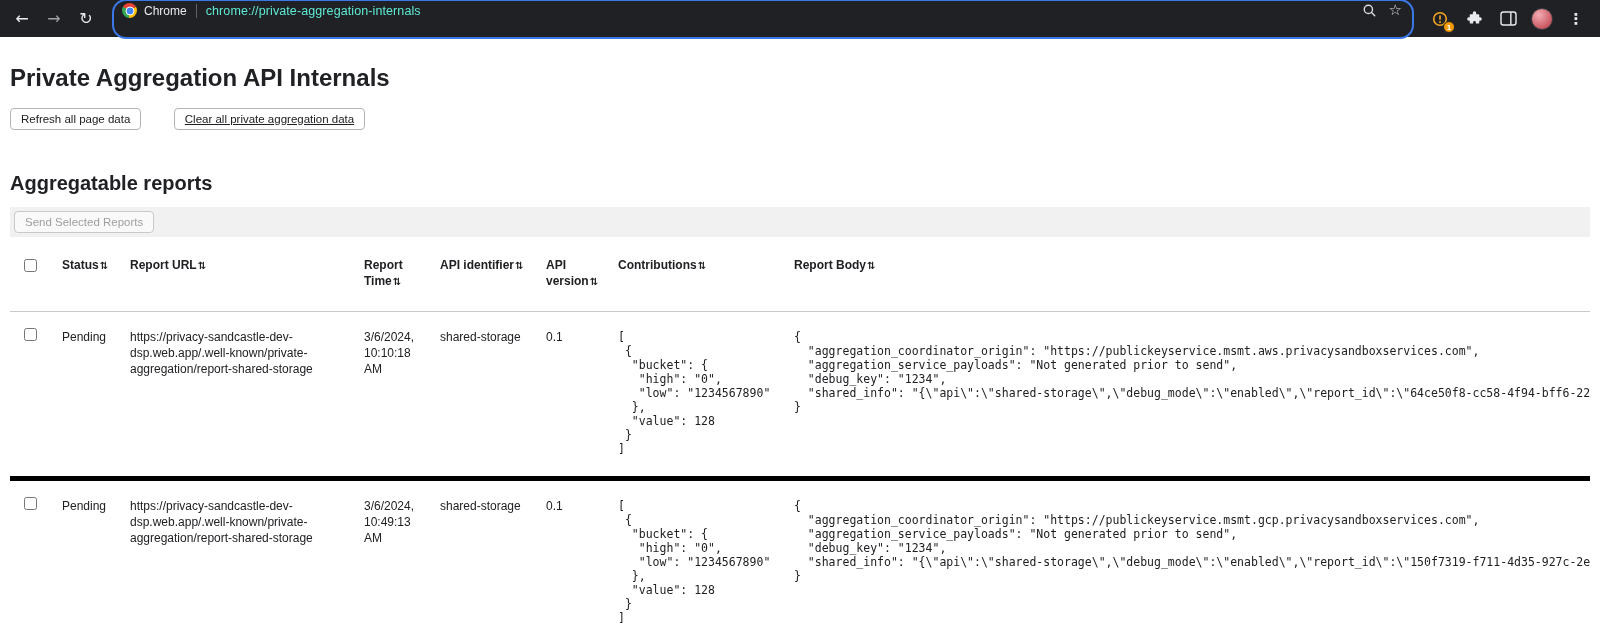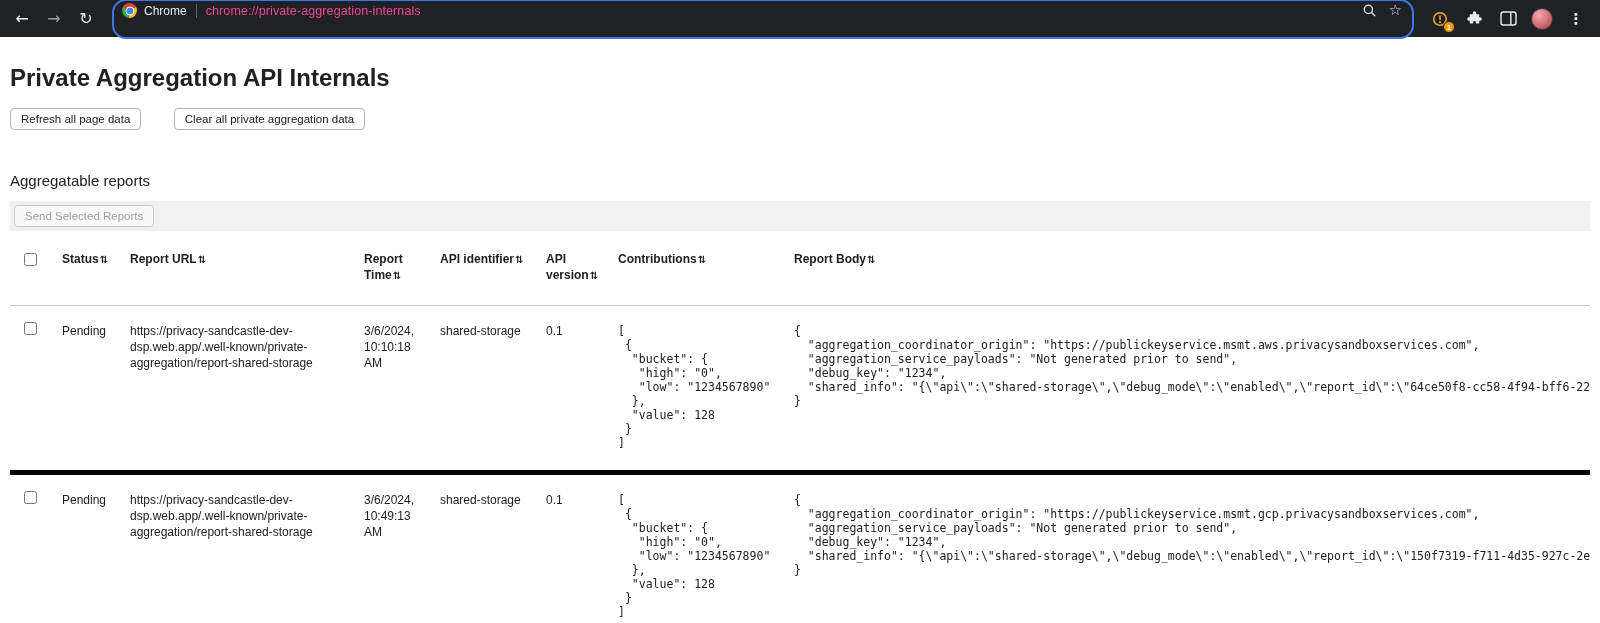--- a/index.html
+++ b/index.html
@@ -26,21 +26,21 @@
     width: 15px; height: 15px; border-radius: 50%; position: relative; flex: 0 0 auto;
     background: conic-gradient(from 60deg, #fbbc04 0 120deg, #34a853 120deg 240deg, #ea4335 240deg 360deg);
   }
   .chrome-logo::after {
     content: ""; position: absolute; left: 50%; top: 50%; width: 7px; height: 7px;
     transform: translate(-50%, -50%); border-radius: 50%;
     background: #4285f4; border: 1.5px solid #fff;
   }
   .omnibox .product { color: #e8eaed; font-size: 12px; margin-left: 7px; }
   .omnibox .sep { width: 1px; height: 14px; background: #5f6368; margin: 0 9px; }
-  .omnibox .url { color: #ec4899; font-size: 12.5px; letter-spacing: 0.1px; flex: 1 1 auto; min-width: 0; white-space: nowrap; overflow: hidden; }
+  .omnibox .url { color: #5eead4; font-size: 12.5px; letter-spacing: 0.1px; flex: 1 1 auto; min-width: 0; white-space: nowrap; overflow: hidden; }
   .omnibox .right-ic { display: flex; align-items: center; gap: 12px; margin-left: 10px; }
   .glyph { font-family: "DejaVu Sans", sans-serif; color: #dadce0; }
   .star { font-size: 15px; line-height: 1; cursor: pointer; }
 
   .tb-right { display: flex; align-items: center; gap: 6px; flex: 0 0 auto; }
   .icon-wrap { position: relative; width: 28px; height: 28px; display: flex; align-items: center; justify-content: center; cursor: pointer; }
   .badge {
     position: absolute; right: -1px; bottom: 0; min-width: 12px; height: 12px; border-radius: 7px;
     background: #f29900; color: #fff; font-size: 8px; font-weight: bold; line-height: 12px;
     text-align: center; border: 1px solid #1f2125; padding: 0 2px;
@@ -53,22 +53,22 @@
   .kebab { font-size: 15px; font-weight: bold; }
 
   
   .page { padding: 0 10px; }
   h1.page-title { font-size: 24px; font-weight: bold; margin: 27px 0 16px 0; color: #202124; }
   .btn {
     font-family: "Liberation Sans", sans-serif; font-size: 11.5px; color: #202124;
     background: #fff; border: 1px solid #b4b4b4; border-radius: 4px;
     padding: 4px 10px; cursor: pointer;
   }
-  .btn + .btn { margin-left: 28px; }
-  h2.section-title { font-size: 15px; font-weight: normal; margin: 42px 0 12px 0; }
+  .btn + .btn { margin-left: 28px; text-decoration: underline; }
+  h2.section-title { font-size: 20px; font-weight: bold; margin: 42px 0 12px 0; }
   .actionbar { background: #f1f1f1; padding: 4px; }
   .btn.disabled {
     color: #9e9e9e; background: #f9f9f9; border-color: #c9c9c9; cursor: default;
   }
 
   table.reports { width: 100%; border-collapse: collapse; table-layout: fixed; margin-top: 8px; }
   th, td { text-align: left; vertical-align: top; padding: 14px 10px 14px 12px; }
   thead th { font-size: 12px; font-weight: bold; border-bottom: 1px solid #c9c9c9; padding-top: 12px; padding-bottom: 22px; line-height: 1.35; }
   tbody td { font-size: 12px; border-bottom: 5px solid #000000; padding-top: 18px; padding-bottom: 20px; line-height: 1.3; }
   td.url-cell { overflow-wrap: break-word; word-break: break-word; }

